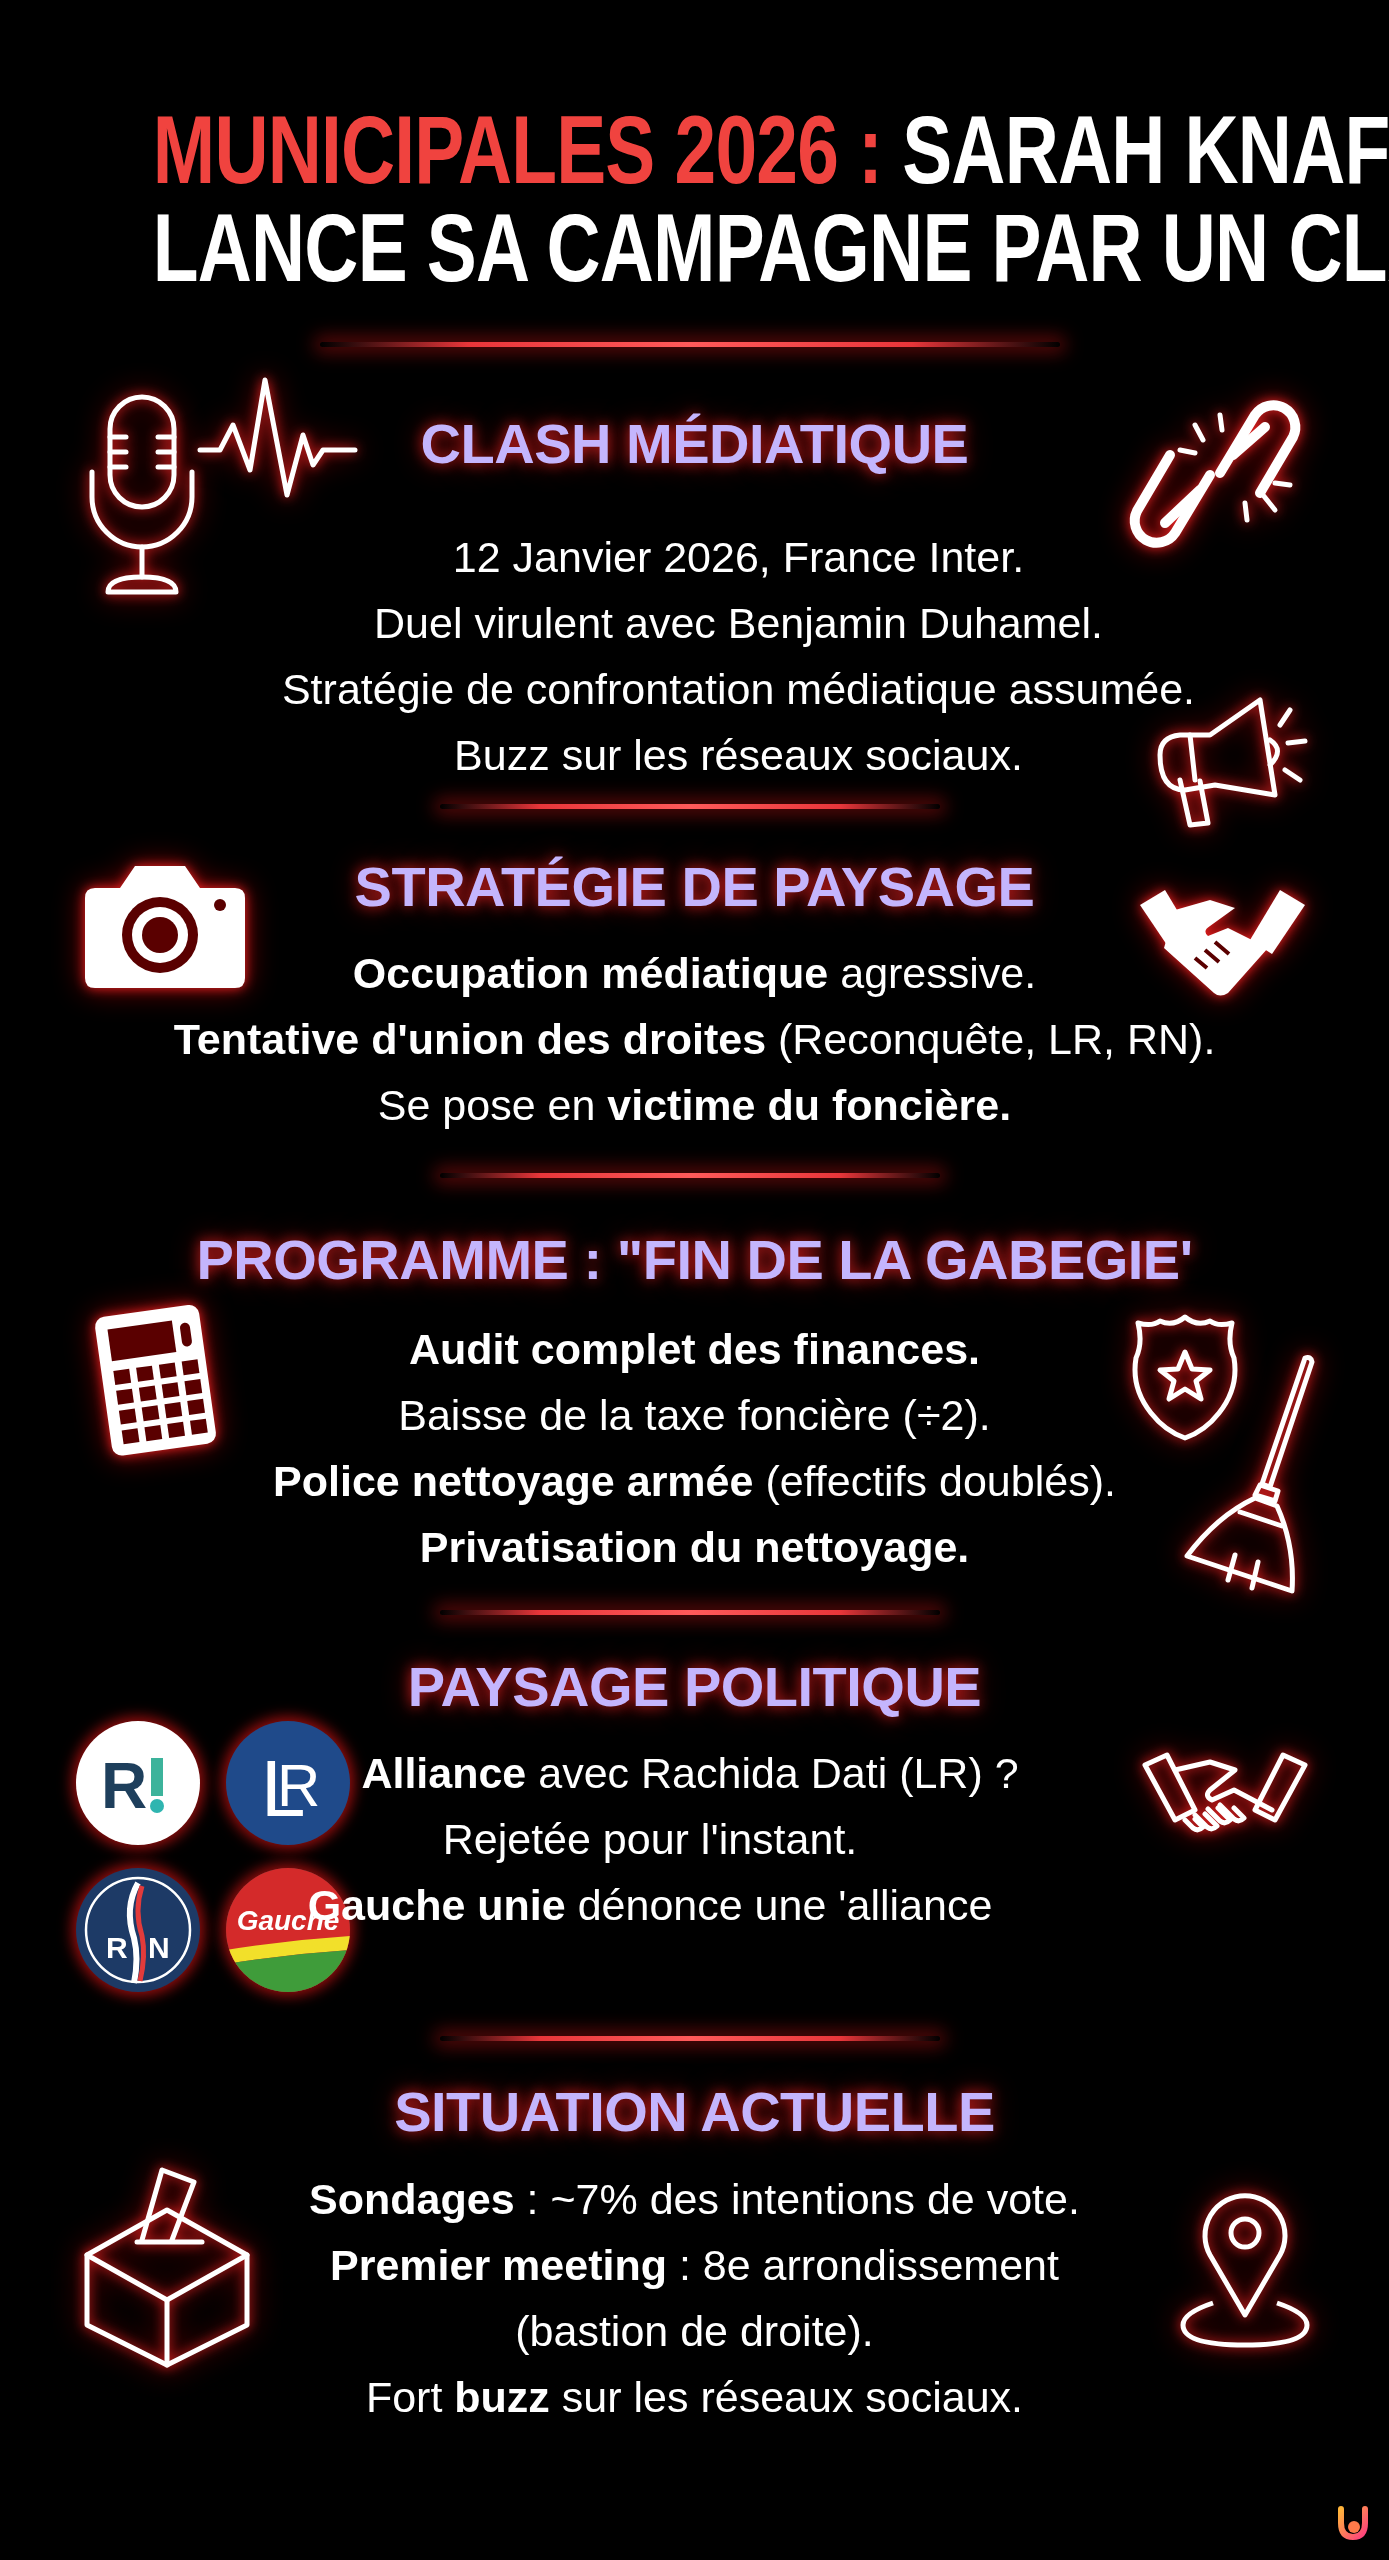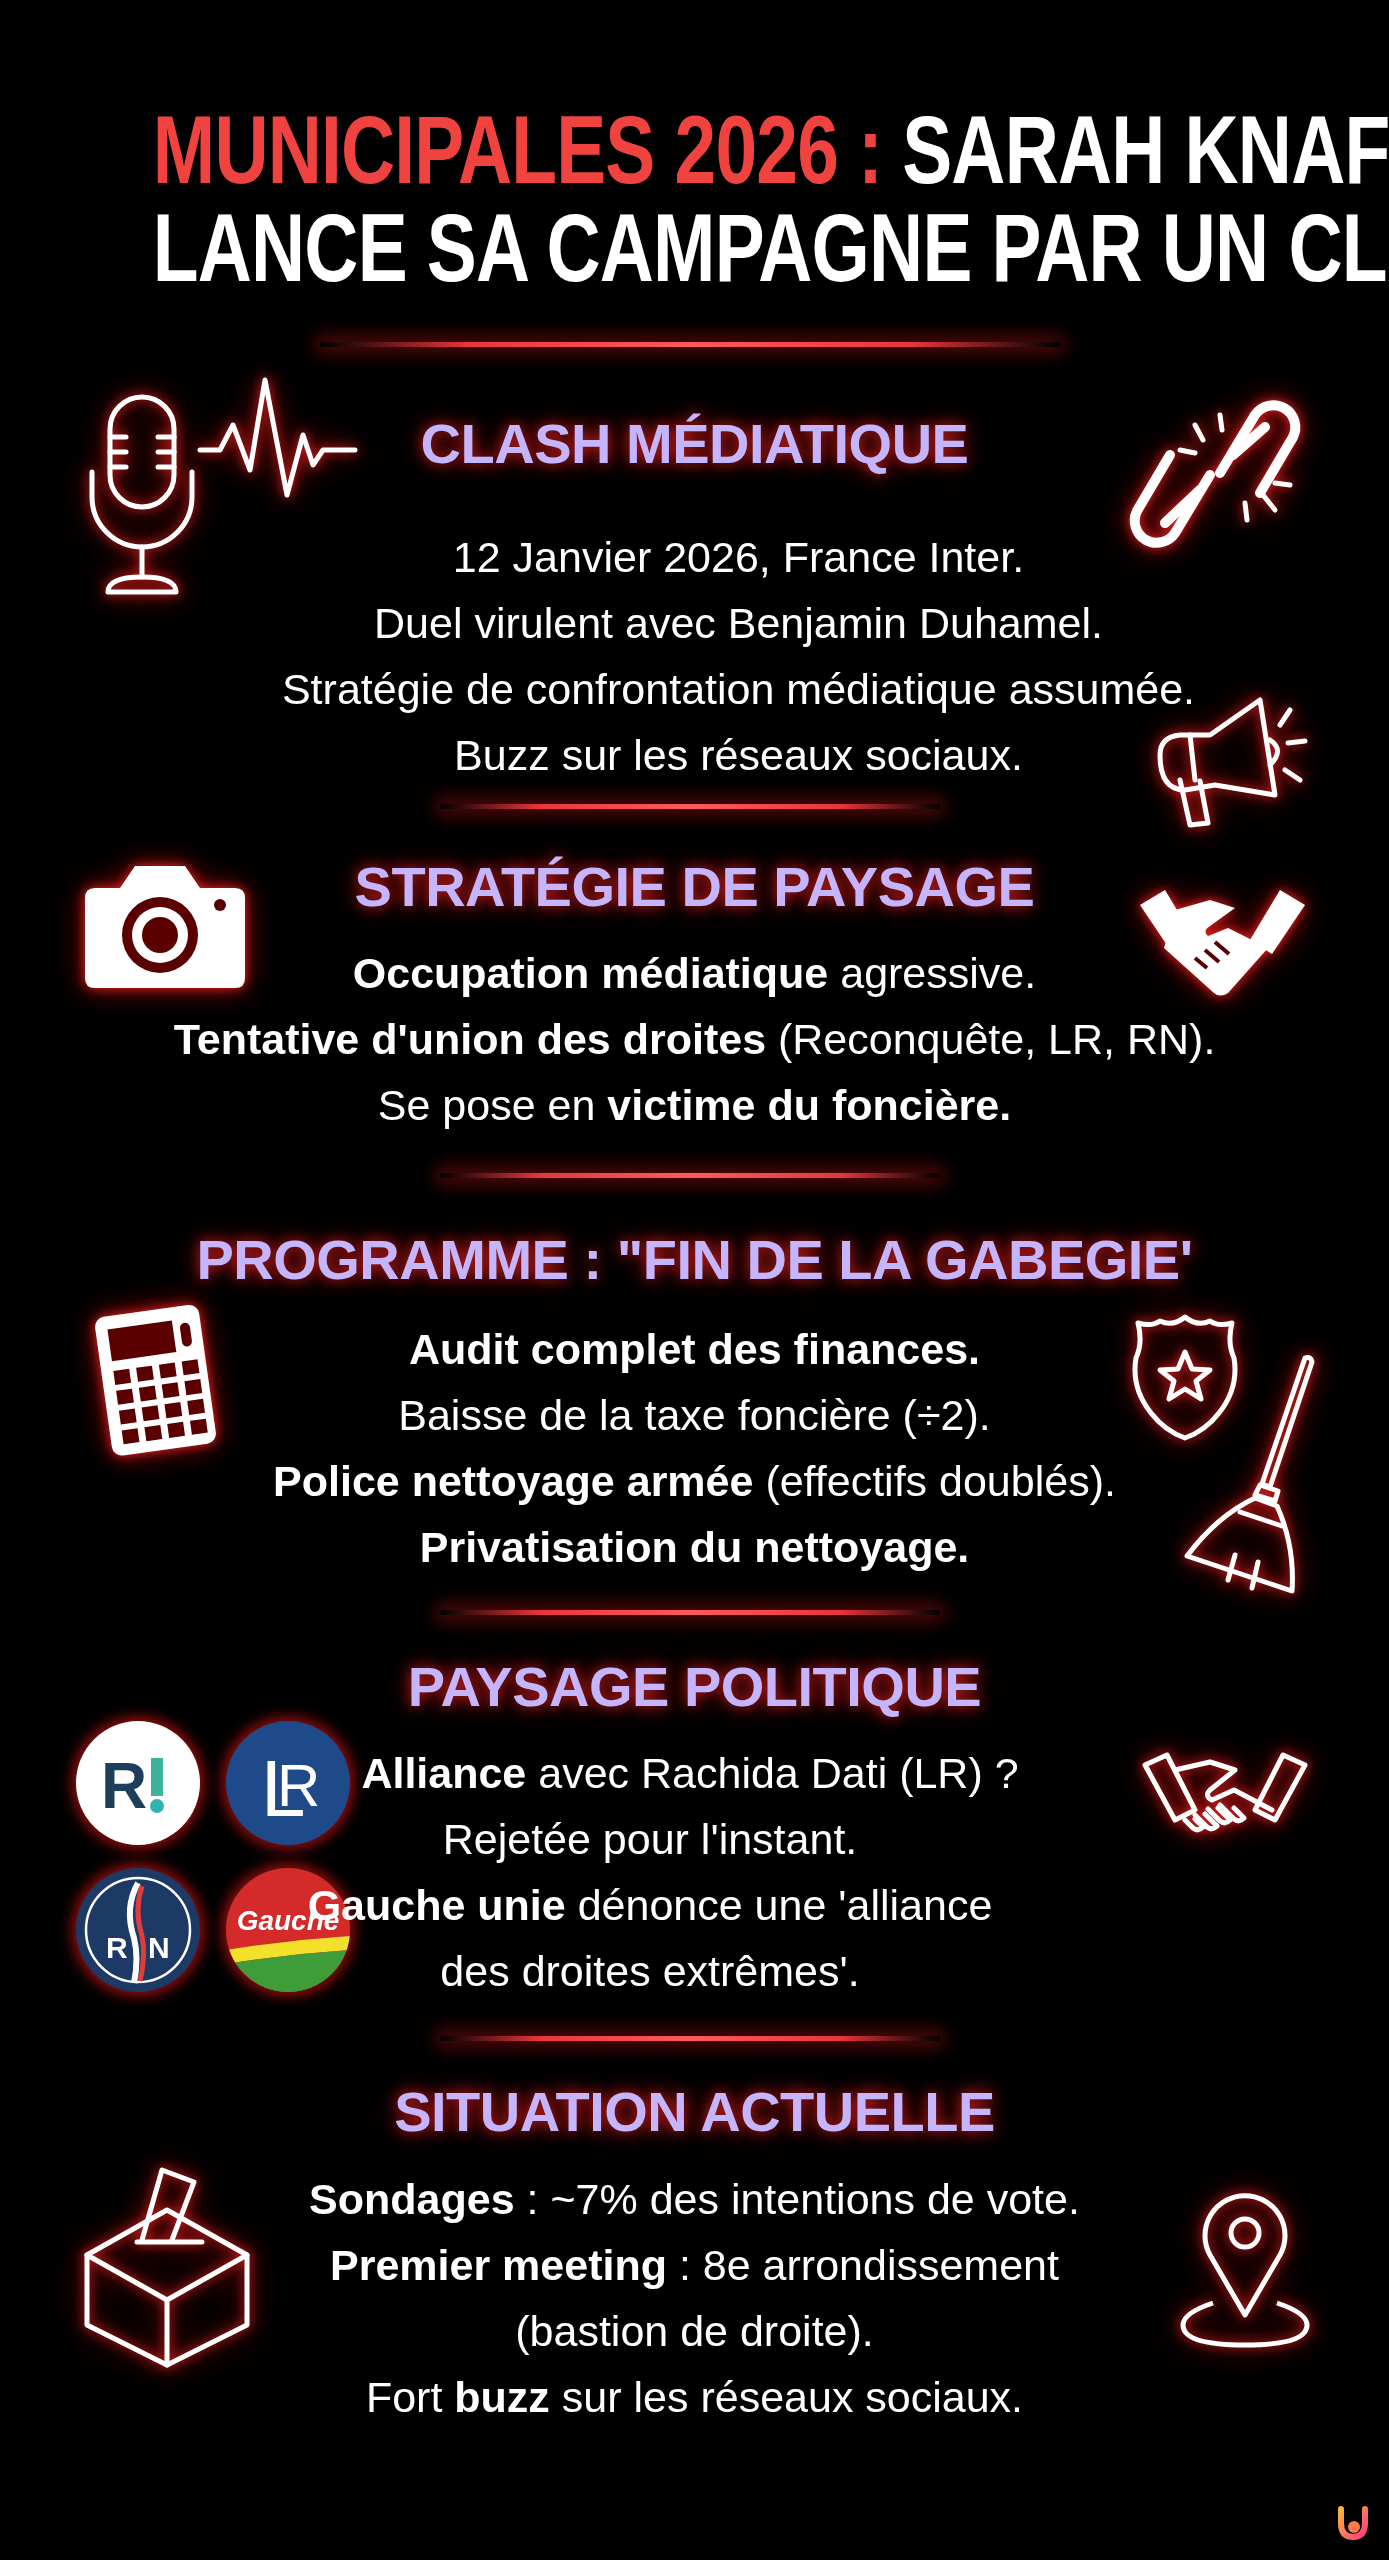--- a/index.html
+++ b/index.html
@@ -220,21 +220,20 @@
       <path d="M0 82 q62 -10 124 -14 v14 q-62 4 -124 14 z" fill="#f2e02a"></path>
       <path d="M0 96 q62 -10 124 -14 v42 h-124 z" fill="#3f9c3a"></path>
       <text x="62" y="62" text-anchor="middle" font-family="Liberation Sans, sans-serif" font-weight="700" font-style="italic" font-size="28" fill="#fff">Gauche</text>
     </svg>
   </div>
 
   <div class="body-lines" style="top:1740px; left:240px; width:820px;">
     <span class="line" style="margin-left:80px;"><b>Alliance</b><span> avec Rachida Dati (LR) ?</span></span>
     <span class="line"><span>Rejetée pour l'instant.</span></span>
     <span class="line"><b>Gauche unie</b><span> dénonce une 'alliance</span></span>
-    <span class="line"><span>des droites extrêmes'.</span></span>
   </div>
 
   <div class="icon abs glow" style="left:1140px; top:1745px; width:170px; height:120px;">
     <svg width="170" height="120" viewBox="0 0 170 120" fill="none" stroke="#fff" stroke-width="5" stroke-linejoin="round" stroke-linecap="round">
       <path d="M5 20 l22 -10 l28 55 l-20 10 z"></path>
       <path d="M165 20 l-22 -10 l-28 55 l20 10 z"></path>
       <path d="M35 25 l35 -8 l25 8 l-25 20 q-6 6 2 10 l22 -10 l38 20"></path>
       <path d="M45 75 l8 8 q5 4 10 -1 l-8 -8 M55 70 l12 12 q5 4 10 -1 l-12 -12 M68 64 l12 12 q5 4 10 -1 l-12 -12 M80 60 l14 14 q5 4 10 -1 l-10 -10"></path>
     </svg>
   </div>

